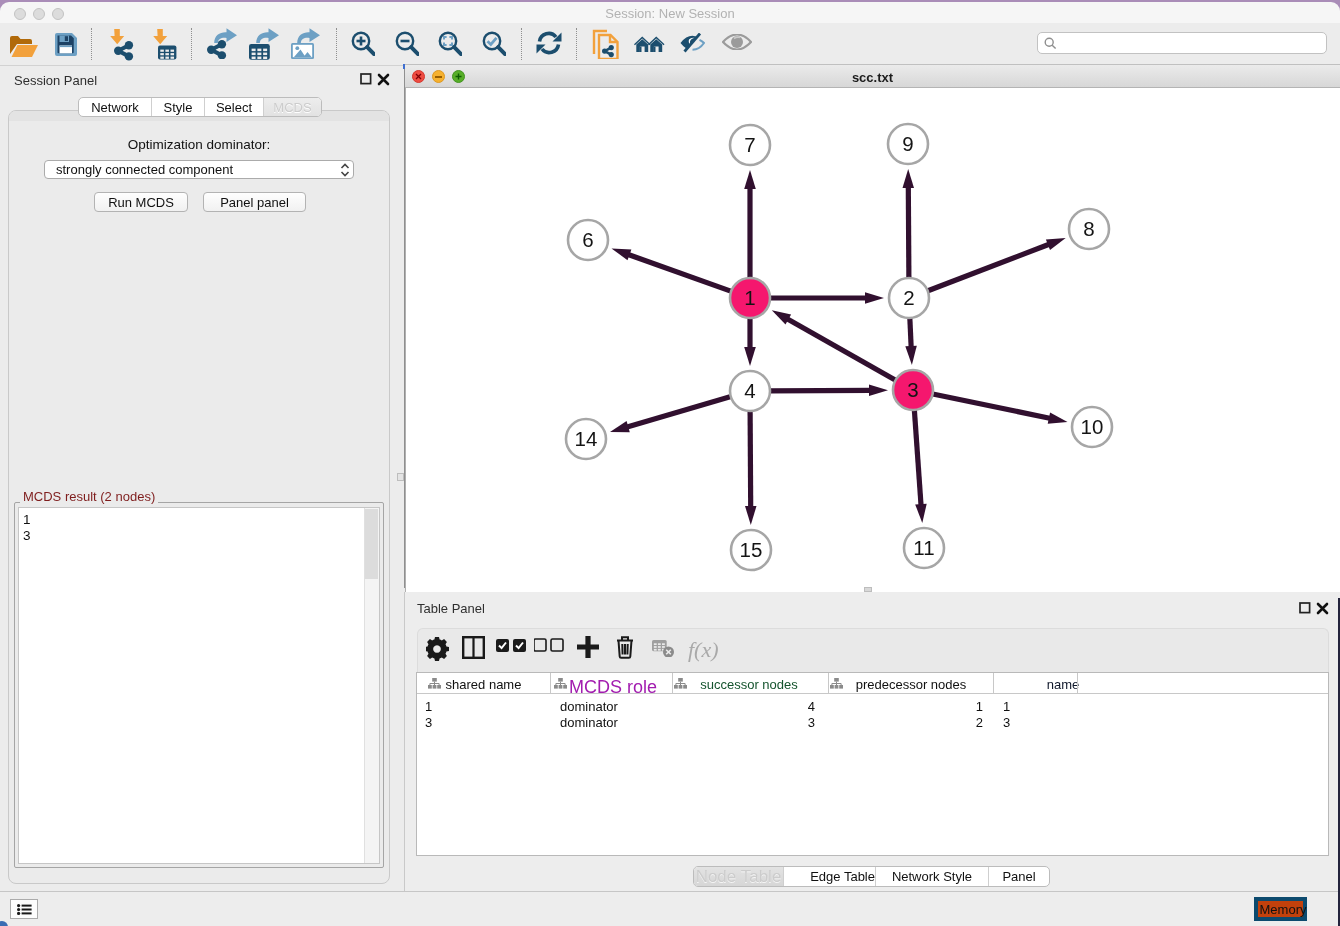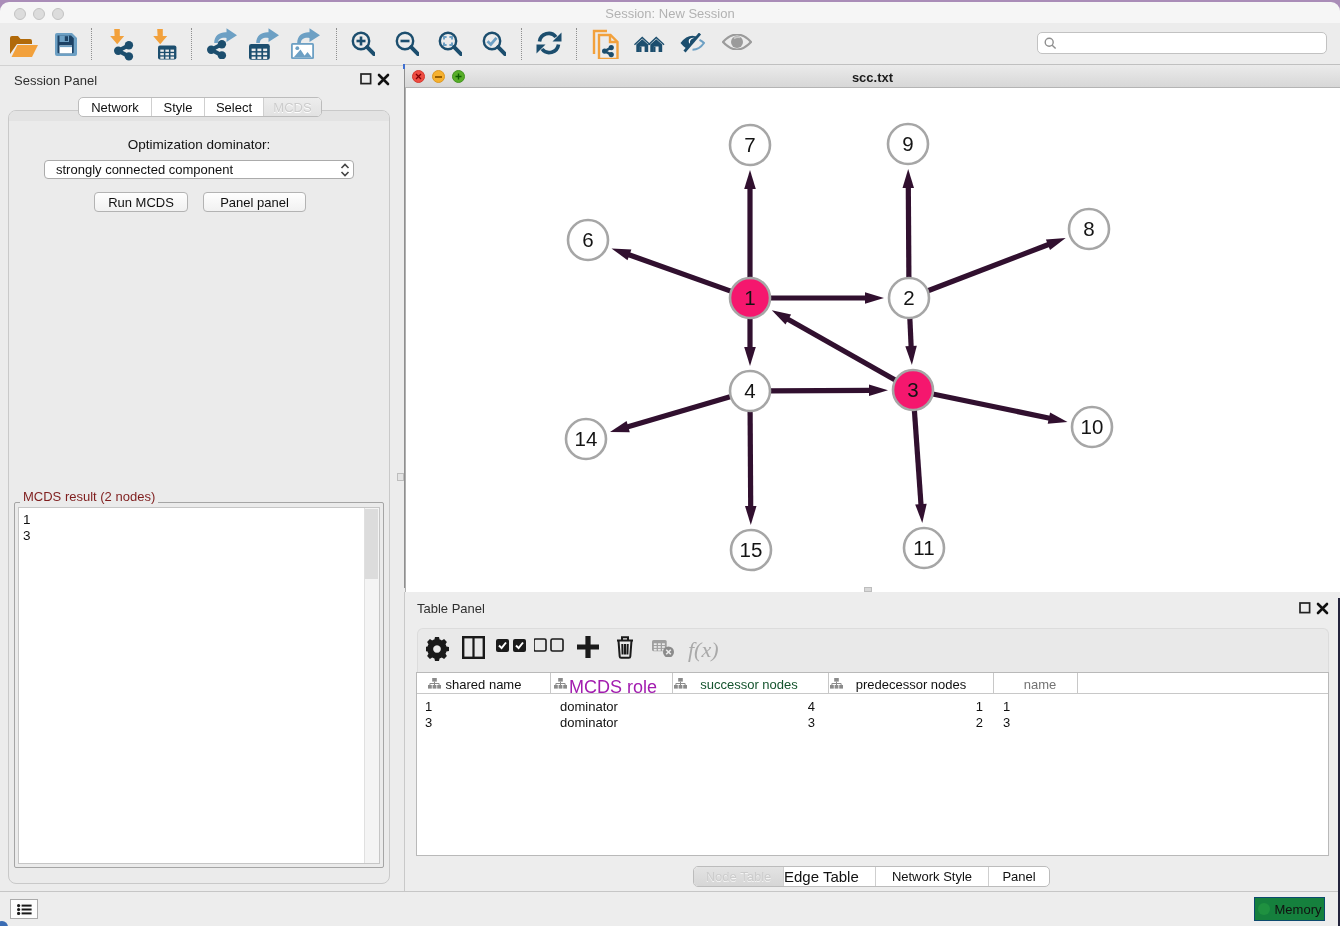--- a/index.html
+++ b/index.html
@@ -416,52 +416,52 @@
       <rect x="9.2" y="7" width="3.8" height="3.6"></rect>
     </g>
     <g stroke="#8a8a8a" stroke-width="1">
       <path d="M6.5 3.6 V6 M1.9 7 V5.5 H11.1 V7 M6.5 5.5 V7" fill="none"></path>
     </g>
   </svg>
 <div class="abs" style="left:431px;top:677px;width:105px;text-align:center;font-size:13px;color:#111">shared name</div>
 <div class="abs" style="left:567px;top:677px;width:92px;text-align:center;font-size:18px;color:#a21caf">MCDS role</div>
 <div class="abs" style="left:687px;top:677px;width:124px;text-align:center;font-size:13px;color:#14532d">successor nodes</div>
 <div class="abs" style="left:843px;top:677px;width:136px;text-align:center;font-size:13px;color:#111">predecessor nodes</div>
-<div class="abs" style="left:1004px;top:677px;width:72px;text-align:center;font-size:13px;color:#737373">name</div>
+<div class="abs" style="left:1027px;top:677px;width:72px;text-align:center;font-size:13px;color:#0f172a">name</div>
 <div class="abs" style="left:550px;top:673px;width:1px;height:21px;background:#c8c8c8"></div>
 <div class="abs" style="left:672px;top:673px;width:1px;height:21px;background:#c8c8c8"></div>
 <div class="abs" style="left:828px;top:673px;width:1px;height:21px;background:#c8c8c8"></div>
 <div class="abs" style="left:993px;top:673px;width:1px;height:21px;background:#c8c8c8"></div>
 <div class="abs" style="left:1077px;top:673px;width:1px;height:21px;background:#c8c8c8"></div>
 
 <div class="abs" style="left:425px;top:699px;font-size:13px;color:#111">1</div>
 <div class="abs" style="left:560px;top:699px;font-size:13px;color:#111">dominator</div>
 <div class="abs" style="left:740px;top:699px;width:75px;text-align:right;font-size:13px;color:#111">4</div>
 <div class="abs" style="left:908px;top:699px;width:75px;text-align:right;font-size:13px;color:#111">1</div>
 <div class="abs" style="left:1003px;top:699px;font-size:13px;color:#111">1</div>
 <div class="abs" style="left:425px;top:715px;font-size:13px;color:#111">3</div>
 <div class="abs" style="left:560px;top:715px;font-size:13px;color:#111">dominator</div>
 <div class="abs" style="left:740px;top:715px;width:75px;text-align:right;font-size:13px;color:#111">3</div>
 <div class="abs" style="left:908px;top:715px;width:75px;text-align:right;font-size:13px;color:#111">2</div>
 <div class="abs" style="left:1003px;top:715px;font-size:13px;color:#111">3</div>
 
 <div class="abs" style="left:693px;top:866px;height:21px;background:#fff;border:1px solid #bcbcbc;border-radius:5px;overflow:hidden;display:flex">
-  <div style="width:90px;background:linear-gradient(#e3e3e3,#d6d6d6);border-right:1px solid #cfcfcf;text-align:center;line-height:20px;font-size:13px;color:#ccc;text-shadow:0 1px 0 #f5f5f5">Node Table</div>
-  <div style="width:92px;border-right:1px solid #cfcfcf;text-align:left;line-height:20px;font-size:15px;color:#111">Edge Table</div>
+  <div style="width:90px;background:linear-gradient(#e3e3e3,#d6d6d6);border-right:1px solid #cfcfcf;text-align:center;line-height:20px;font-size:17px;color:#ccc;text-shadow:0 1px 0 #f5f5f5">Node Table</div>
+  <div style="width:92px;border-right:1px solid #cfcfcf;text-align:right;line-height:20px;font-size:13px;color:#111">Edge Table</div>
   <div style="width:113px;border-right:1px solid #cfcfcf;text-align:center;line-height:20px;font-size:13px;color:#111">Network Style</div>
   <div style="width:60px;text-align:center;line-height:20px;font-size:13px;color:#111">Panel</div>
 </div>
 
 <div class="abs" style="left:0;top:891px;width:1340px;height:35px;background:#ededed;border-top:1px solid #c6c6c6"></div>
 <div class="abs" style="left:10px;top:899px;width:28px;height:20px;background:#fdfdfd;border:1px solid #ababab"></div>
 <svg class="abs" style="left:17px;top:904px" width="15" height="11" viewBox="0 0 15 11">
     <g fill="#1a1a1a">
       <circle cx="1.6" cy="1.6" r="1.6"></circle>
       <circle cx="1.6" cy="5.5" r="1.6"></circle>
       <circle cx="1.6" cy="9.4" r="1.6"></circle>
       <rect x="4.6" y="0.6" width="10" height="2"></rect>
       <rect x="4.6" y="4.5" width="10" height="2"></rect>
       <rect x="4.6" y="8.4" width="10" height="2"></rect>
     </g>
   </svg>
-<div class="abs" style="left:1254px;top:897px;width:71px;height:24px;background:#15803d;border:1px solid #0c4a6e;font-size:13px;color:#111;display:flex;align-items:center;justify-content:center;gap:5px"><span style="width:12px;height:12px;border-radius:50%;background:#1f9140;display:inline-block"></span>Memory</div>
+<div class="abs" style="left:1254px;top:897px;width:53px;height:24px;background:#c2410c;border:4px solid #0c4a6e;font-size:13px;color:#111;display:flex;align-items:center;justify-content:center;gap:5px"><span style="width:12px;height:12px;border-radius:50%;background:#1f9140;display:inline-block"></span>Memory</div>
 <div class="abs" style="left:-4px;top:921px;width:12px;height:12px;border-radius:50%;background:#3a6cb3"></div>
 <div class="abs" style="left:1338px;top:598px;width:2px;height:328px;background:#23233c"></div>
 
 </body></html>

